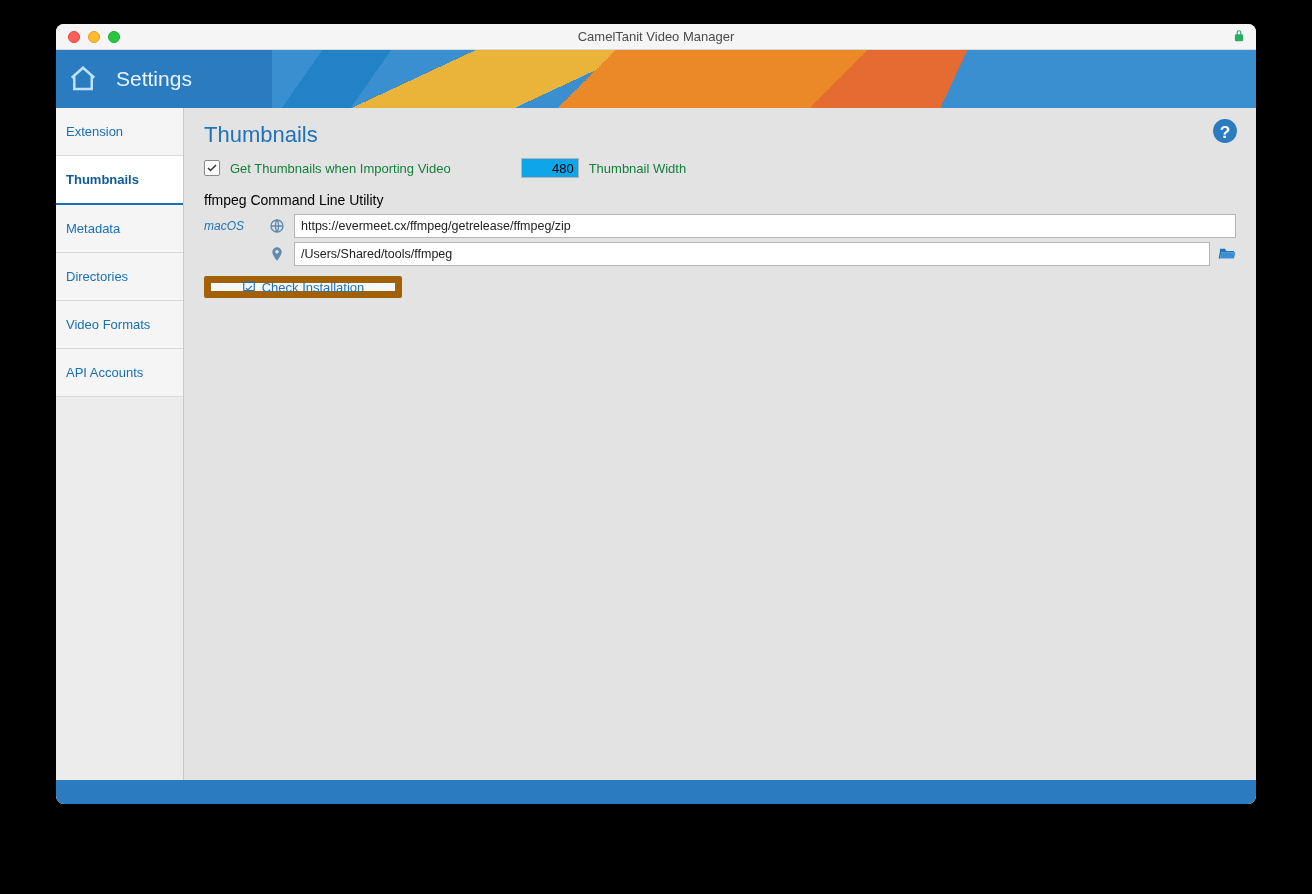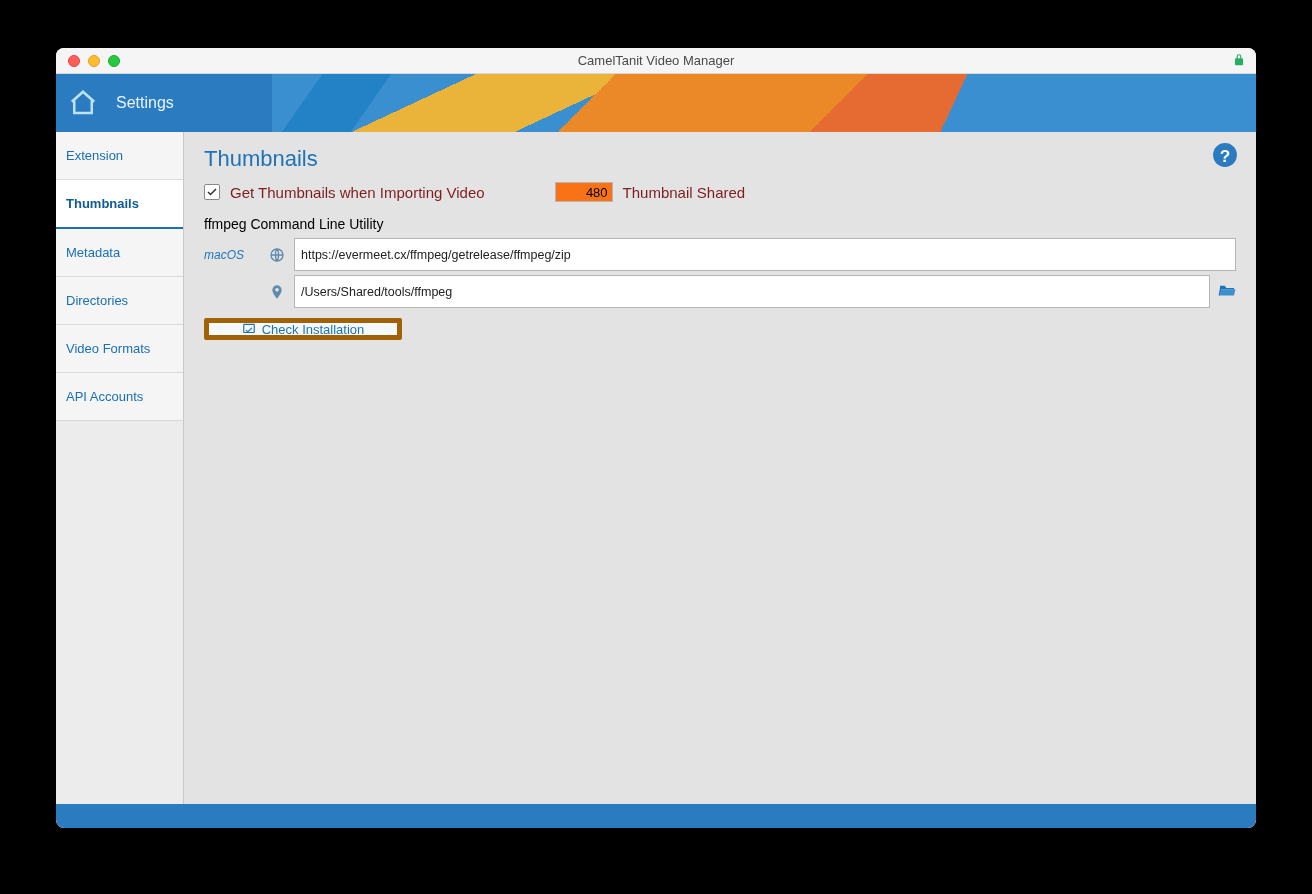--- a/index.html
+++ b/index.html
@@ -1,18 +1,18 @@
 <!DOCTYPE html>
 <html><head>
 <meta charset="utf-8">
 <style>
   * { box-sizing: border-box; margin: 0; padding: 0; }
   html, body { width: 1312px; height: 894px; background: #000; font-family: -apple-system, "Helvetica Neue", Arial, sans-serif; font-size: 13px; color: #222; }
   .window {
-    position: absolute; left: 56px; top: 48px; width: 1200px; height: 780px;
+    position: absolute; left: 56px; top: 24px; width: 1200px; height: 780px;
     background: #ececec; border-radius: 8px; overflow: hidden;
     box-shadow: 0 20px 60px rgba(0,0,0,0.6);
   }
   
   .titlebar {
     height: 26px; background: #f5f5f5; border-bottom: 1px solid #d8d8d8;
     display: flex; align-items: center; position: relative;
   }
   .traffic { display: flex; gap: 8px; padding-left: 12px; }
   .tl { width: 12px; height: 12px; border-radius: 50%; }
@@ -40,21 +40,21 @@
       linear-gradient(155deg, transparent 0 30%, #f4b733 30% 40%, transparent 40% 100%);
     opacity:0.95;
   }
   .banner .deco::after{
     content:""; position:absolute; left:160px; top:-20px; width:260px; height:120px;
     background: linear-gradient(125deg, transparent 0 35%, #1d7fc4 35% 55%, transparent 55% 100%);
     opacity:0.8;
   }
   .banner .home-icon{ color:#bfe3ff; margin-right:18px; }
   .banner .home-icon svg{ width:30px; height:30px; display:block;}
-  .banner h1{ font-weight:400; font-size:16px; color:#e8f4ff; position:relative; z-index:2;}
+  .banner h1{ font-weight:400; font-size:21px; color:#e8f4ff; position:relative; z-index:2;}
 
   
   .body { display:flex; height: calc(100% - 26px - 58px - 24px); }
   .sidebar {
     width: 128px; background:#ececec; border-right:1px solid #c9c9c9;
     display:flex; flex-direction:column;
   }
   .side-item{
     padding:16px 10px; font-size:13px; color:#1a6fb5; cursor:pointer;
     border-bottom:1px solid #d9d9d9; background:#f5f5f5;
@@ -68,40 +68,40 @@
   .content h2{ font-size:22px; font-weight:400; color:#1e73b8; margin-bottom:10px;}
   .help-icon{ position:absolute; right:18px; top:10px; color:#2a7bbf; }
   .help-icon svg{width:26px;height:26px;}
 
   .row1{ display:flex; align-items:center; gap:10px; margin-bottom:14px;}
   .check{
     width:16px; height:16px; border:1px solid #888; background:#fff; border-radius:2px;
     display:flex; align-items:center; justify-content:center;
   }
   .check svg{width:12px;height:12px; color:#333;}
-  .lbl{ color:#7f1d1d; font-size:15px;}
+  .lbl{ color:#15803d; font-size:13px;}
   .numinput{
-    width:58px; height:20px; border:1px solid #b5b5b5; background:#f97316; text-align:right;
+    width:58px; height:20px; border:1px solid #b5b5b5; background:#0ea5e9; text-align:right;
     padding:0 4px; font-size:13px; margin-left:60px;
   }
 
   .section-head{ color:#000000; font-size:14px; margin:4px 0 6px 0;}
   .field-row{ display:flex; align-items:center; gap:8px; margin:4px 0;}
   .os-label{ width:56px; color:#1e73b8; font-size:12px;font-style:italic;}
   .glyph{ width:18px; color:#5f8bad; display:flex; align-items:center; justify-content:center;}
   .glyph svg{width:16px;height:16px;}
   .textinput{
-    flex:1; height:33px; border:1px solid #b5b5b5; background:#fff; padding:0 6px;
+    flex:1; height:24px; border:1px solid #b5b5b5; background:#fff; padding:0 6px;
     font-size:12.5px; color:#222;
   }
   .trail-icon{ width:18px; color:#1e73b8; }
   .trail-icon svg{width:18px;height:14px;}
 
   .check-btn{
-    margin-top:10px; width:198px; height:22px; border:5px solid #a16207; background:#f4f9fd;
+    margin-top:10px; width:198px; height:22px; border:7px solid #a16207; background:#f4f9fd;
     color:#1e73b8; font-size:13px; display:flex; align-items:center; justify-content:center; gap:6px;
     border-radius:2px; cursor:pointer;
   }
   .check-btn svg{width:14px;height:14px;}
 
   .footer{ height:24px; background:#2a7bbf; border-radius:0 0 8px 8px;}
 </style>
 </head>
 <body>
 
@@ -155,21 +155,21 @@
       <h2>Thumbnails</h2>
 
       <div class="row1">
         <span class="check">
           <svg viewBox="0 0 24 24" fill="none" stroke="currentColor" stroke-width="3">
               <path d="M4 12l5 5L20 6"></path>
             </svg>
         </span>
         <span class="lbl">Get Thumbnails when Importing Video</span>
         <input class="numinput" value="480" style="">
-        <span class="lbl">Thumbnail Shared</span>
+        <span class="lbl">Thumbnail Width</span>
       </div>
 
       <div class="section-head">ffmpeg Command Line Utility</div>
 
       <div class="field-row">
         <span class="os-label">macOS</span>
         <span class="glyph">
           <svg viewBox="0 0 24 24" fill="none" stroke="currentColor" stroke-width="2">
               <circle cx="12" cy="12" r="9"></circle>
               <path d="M3 12h18M12 3c3 3 3 15 0 18M12 3c-3 3-3 15 0 18"></path>

